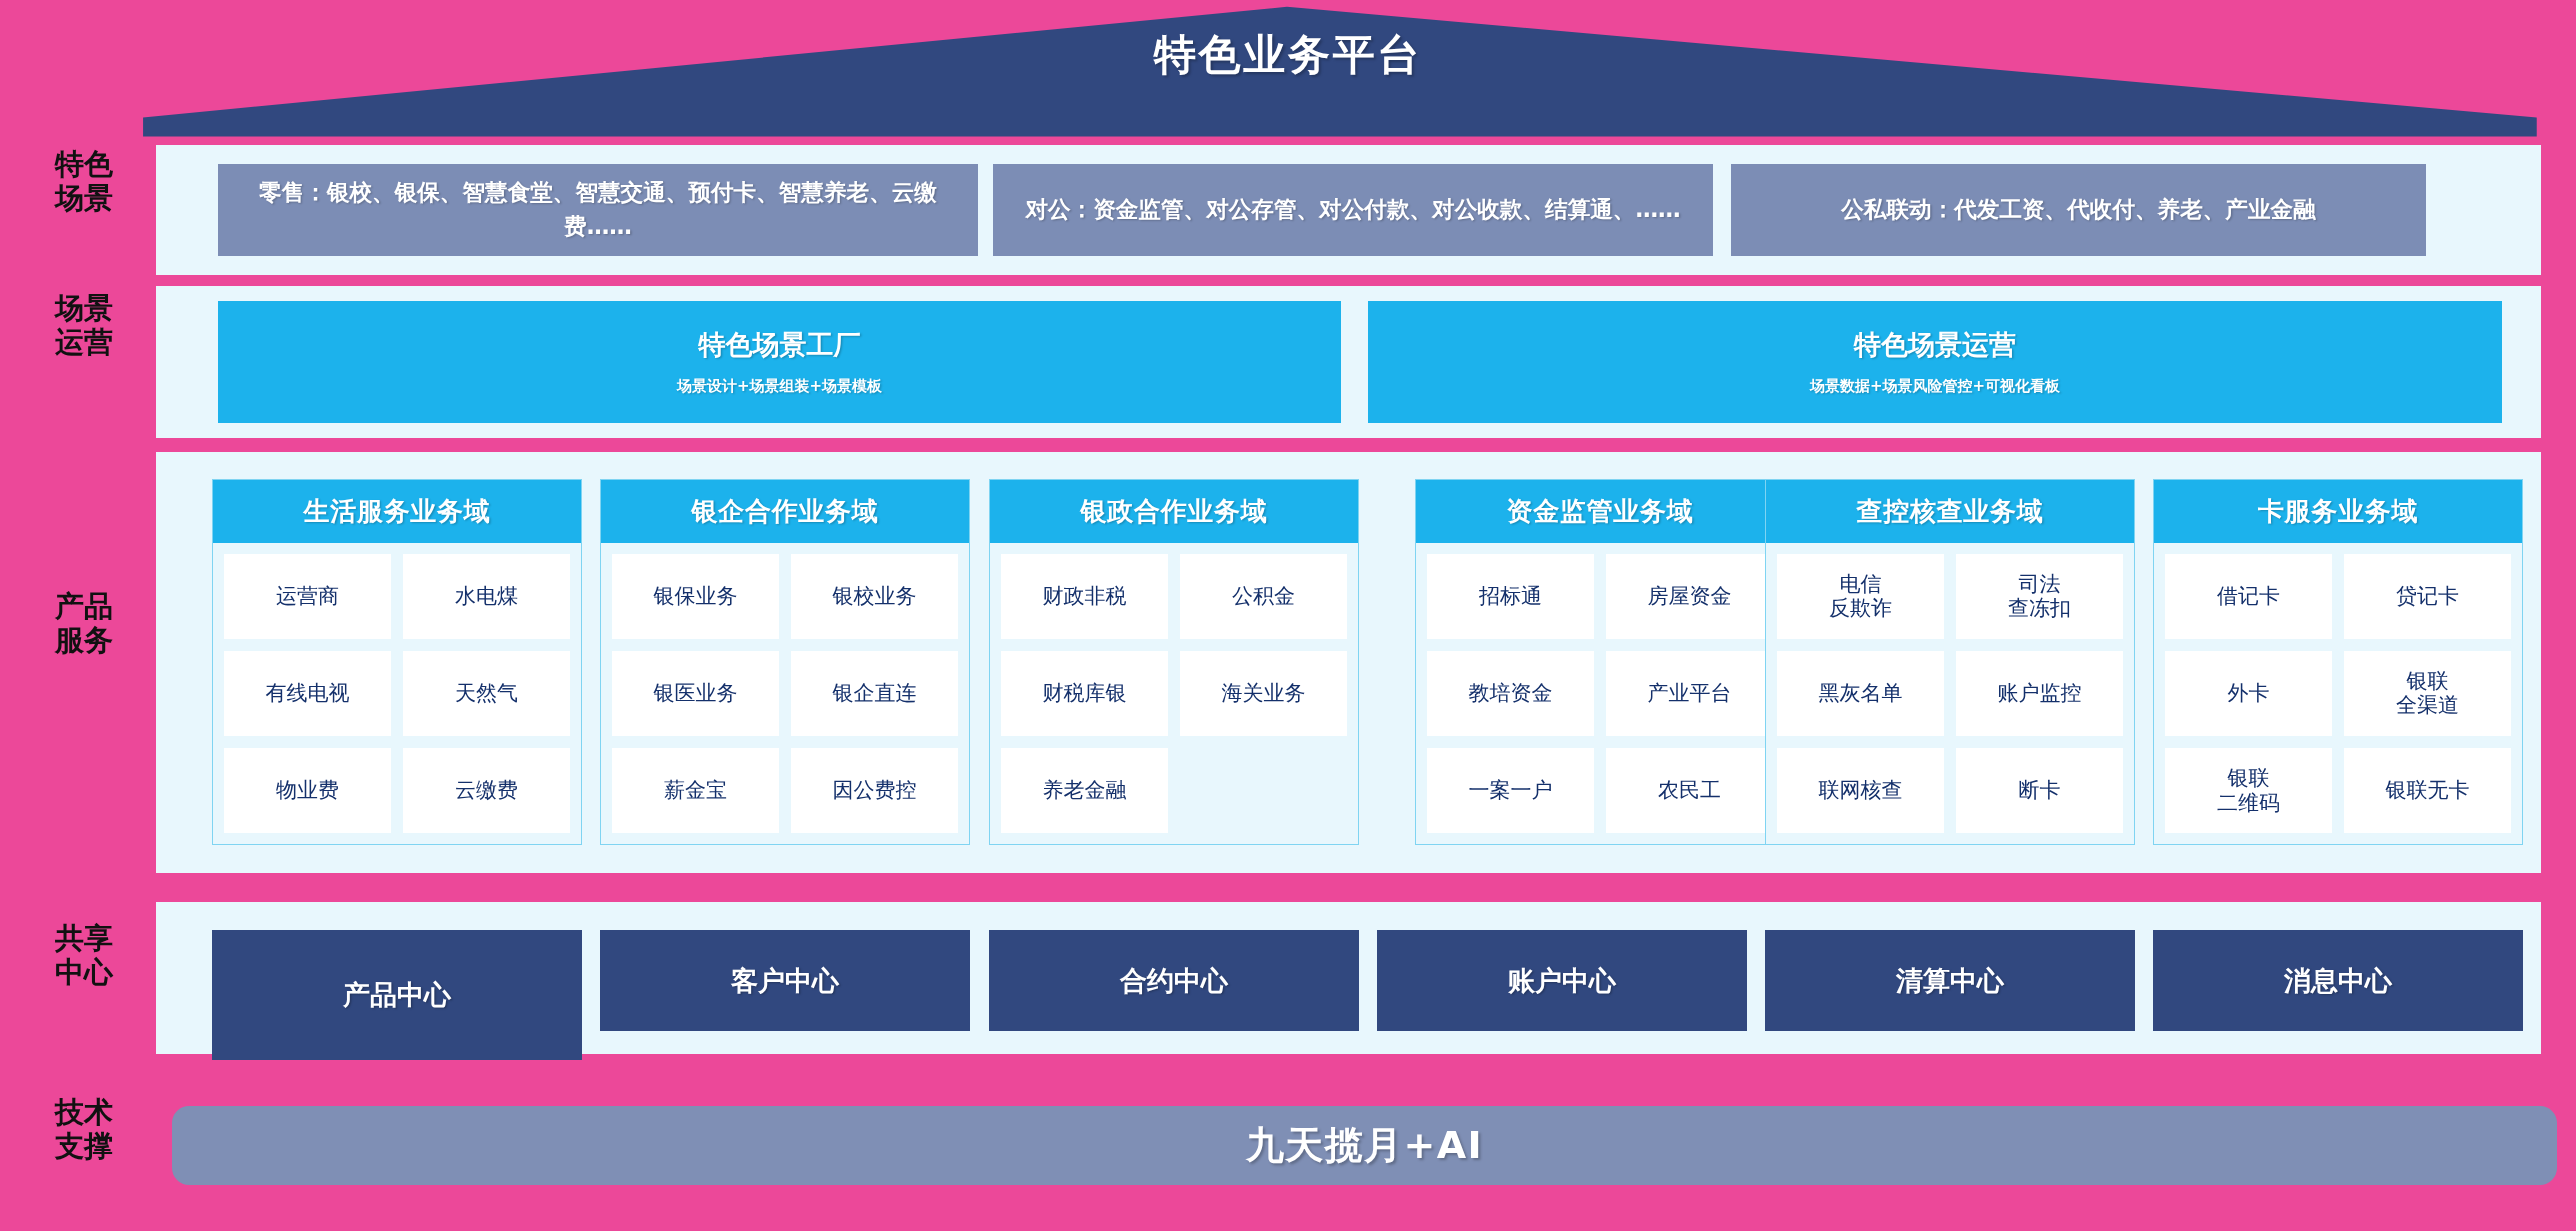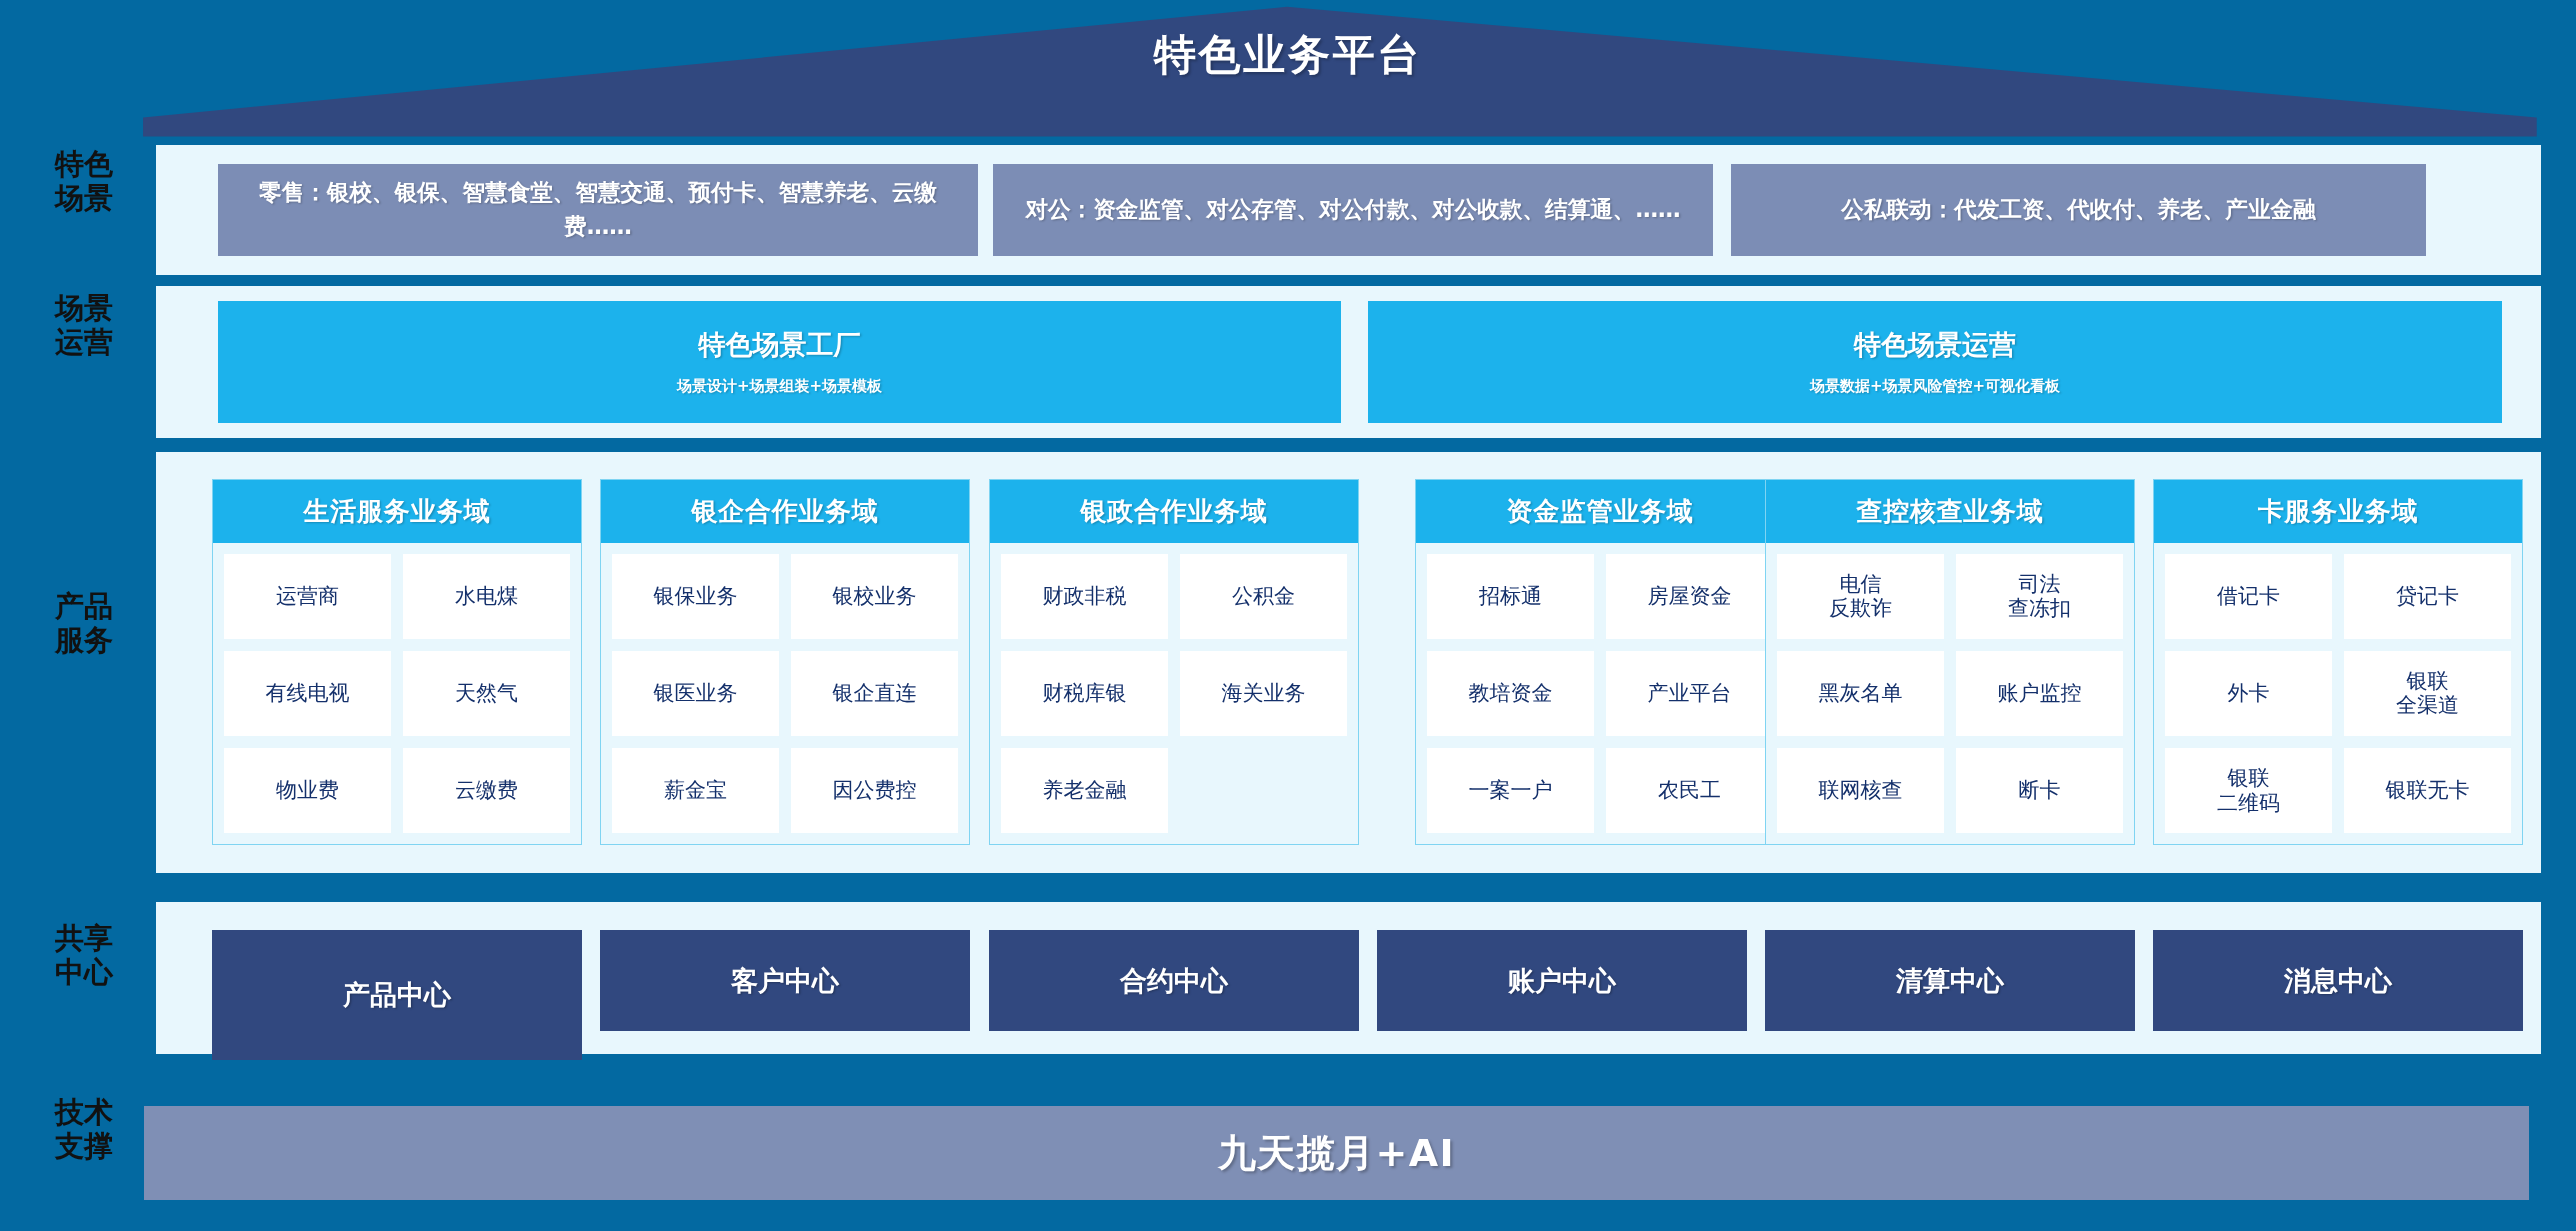--- a/index.html
+++ b/index.html
@@ -1,21 +1,21 @@
 <!DOCTYPE html>
 <html style="font-size:11px"><head>
 <meta charset="utf-8">
 <style>
   html,body{margin:0;padding:0;background:#ffffff;}
   body{
     font-family:"DejaVu Sans","Liberation Sans",sans-serif;
     width:2576px;height:1232px;overflow:hidden;
     color:#1a2d63;
   }
-  #page{position:relative;width:2576px;height:1232px;background:#0369a1;}
+  #page{position:relative;width:2576px;height:1232px;background:#ec4899;}
 
   
   .roof-wrap{position:absolute;left:0;top:0;width:2576px;height:140px;}
   .roof-svg{position:absolute;left:0;top:0;}
   .roof-title{
     position:absolute;left:0;top:27px;width:2576px;text-align:center;
     font-size:42px;font-weight:bold;color:#ffffff;letter-spacing:2.7px;
     text-shadow:2.1px 2.1px 2.7px rgba(0,0,0,.25);
   }
 
@@ -212,16 +212,16 @@
 
   <div class="band" style="top:902px;width:2385px;height:152px;"></div>
 
   <div class="ctr" style="left:212px;top:930px;width:370px;height:130px;">产品中心</div>
   <div class="ctr" style="left:600px;top:930px;width:370px;height:101px;">客户中心</div>
   <div class="ctr" style="left:989px;top:930px;width:370px;height:101px;">合约中心</div>
   <div class="ctr" style="left:1377px;top:930px;width:370px;height:101px;">账户中心</div>
   <div class="ctr" style="left:1765px;top:930px;width:370px;height:101px;">清算中心</div>
   <div class="ctr" style="left:2153px;top:930px;width:370px;height:101px;">消息中心</div>
 
-  <div class="tech" style="left:144px;top:1106px;width:2385px;height:94px;">九天揽月+AI</div>
+  <div class="tech" style="left:172px;top:1106px;width:2385px;height:79px;border-radius:17px;">九天揽月+AI</div>
 
 </div>
 
 
 </body></html>

